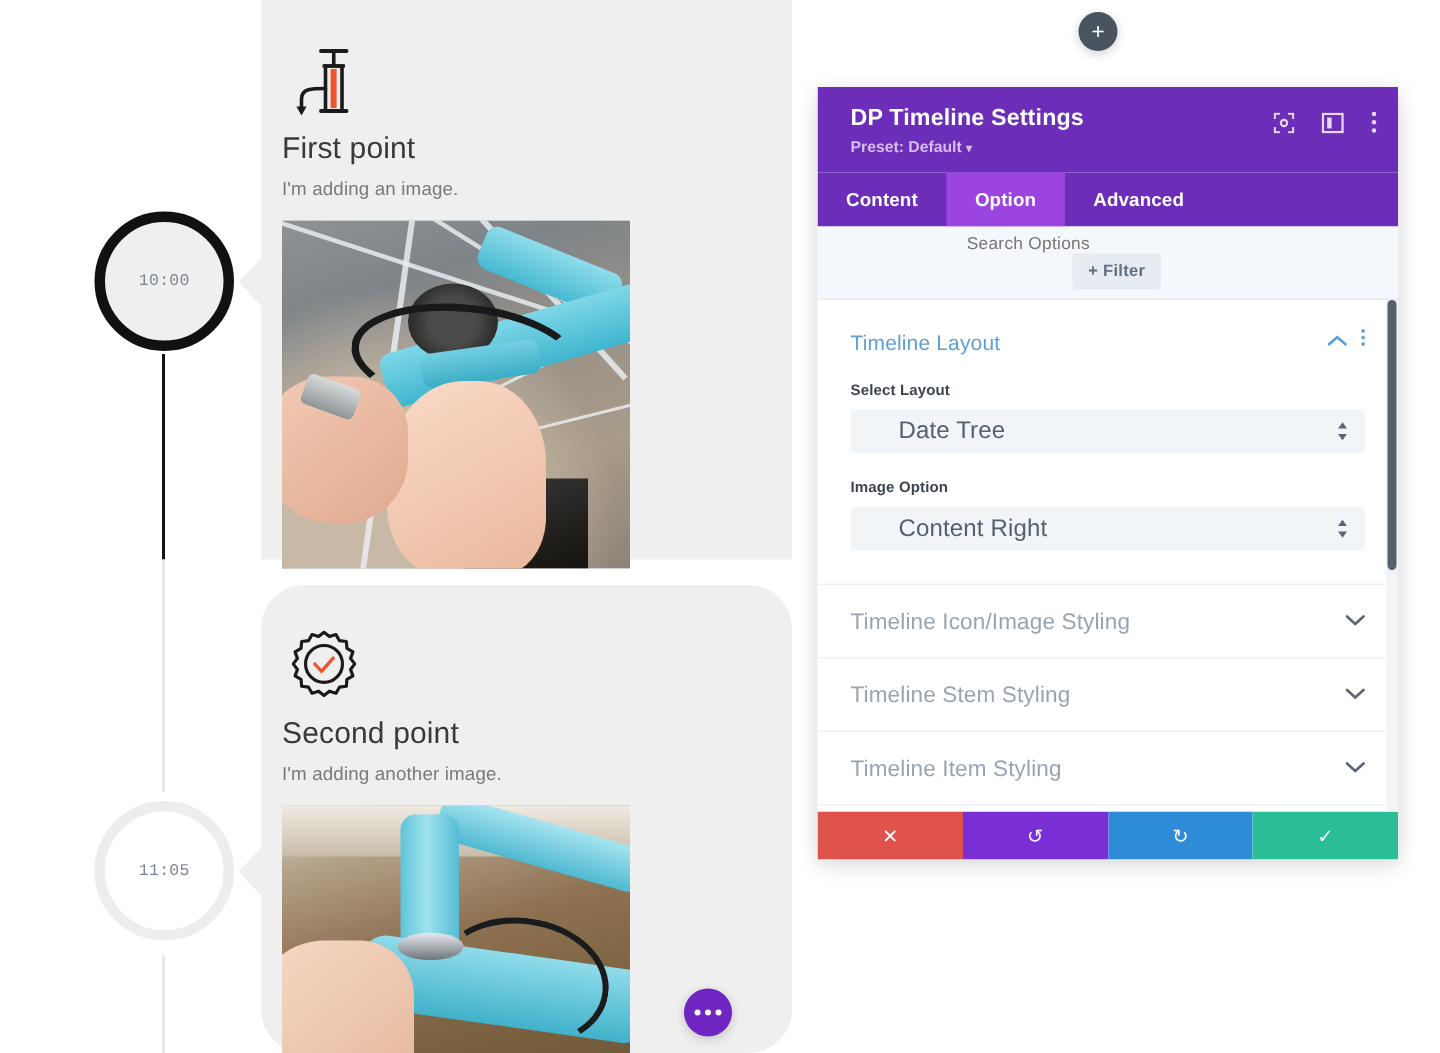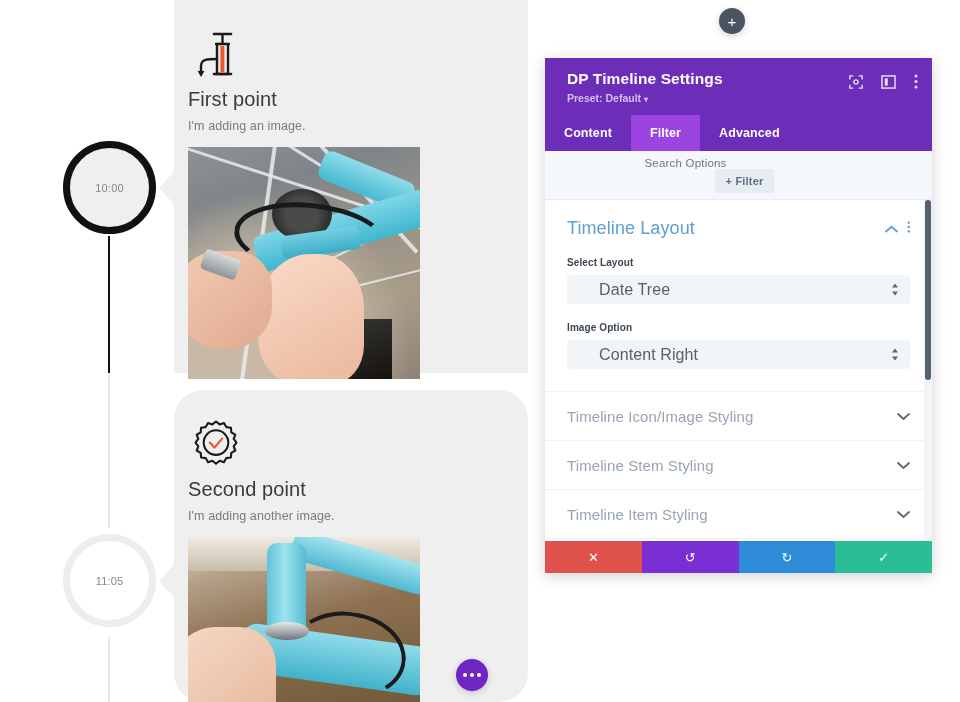--- a/index.html
+++ b/index.html
@@ -14,21 +14,21 @@
   
   .timeline-stem {
     position: absolute; left: 108px; width: 2px;
     background: #111; z-index: 1;
   }
   .timeline-stem.inactive { background: #e8e8e8; }
 
   .tl-circle {
     position: absolute; border-radius: 50%;
     display: flex; align-items: center; justify-content: center;
-    background: #efefef; z-index: 3;
+    background: #efefef; z-index: 3; font-family: Liberation Mono, monospace;
   }
   .tl-circle .tl-time {
     font-size: 11px; color: #7b8794; letter-spacing: .2px;
   }
   .tl-circle.active { border: 7px solid #111; }
   .tl-circle.idle   { border: 7px solid #ededed; background: #fff; }
 
   .tl-notch {
     position: absolute; width: 0; height: 0; z-index: 2;
     border-top: 16px solid transparent;
@@ -143,21 +143,21 @@
     background:#e6ecf2; color:#5f7082; font-size:11px; font-weight:bold;
     padding:6px 11px; border-radius:3px; cursor:pointer; letter-spacing:.2px;
   }
 
   .p-body { flex:1; overflow:hidden; position:relative; background:#fff; }
   .p-scroll { position:absolute; right:0; top:0; width:8px; height:100%; background:#f1f5fa; }
   .p-thumb  { position:absolute; right:1px; top:0; width:6px; height:180px; background:#56616e; border-radius:3px; }
 
   .sec-open { padding: 18px 22px 22px 22px; border-bottom:1px solid #eef2f6; }
   .sec-open-head { display:flex; align-items:center; justify-content:space-between; }
-  .sec-open-title { color:#5e9fd4; font-size:18px; letter-spacing:.1px; }
+  .sec-open-title { color:#5e9fd4; font-size:14px; letter-spacing:.1px; }
   .sec-open-tools { display:flex; align-items:center; gap:9px; color:#5e9fd4; }
 
   .field-label { font-size:10px; font-weight:bold; color:#3b4552; margin:18px 0 7px; letter-spacing:.1px; }
   .field-select {
     background:#f2f5f8; border:none; border-radius:3px; height:29px;
     display:flex; align-items:center; justify-content:space-between;
     padding:0 11px 0 12px; cursor:pointer;
   }
   .field-select span { font-size:16px; color:#55606e; letter-spacing:.1px;margin-left:20px; }
   .sel-arrows { display:flex; flex-direction:column; line-height:5px; color:#5a6674; font-size:8px; }
@@ -294,21 +294,21 @@
             <circle cx="2" cy="2" r="1.5" fill="#e7d9f7"></circle>
             <circle cx="2" cy="7.5" r="1.5" fill="#e7d9f7"></circle>
             <circle cx="2" cy="13" r="1.5" fill="#e7d9f7"></circle>
           </svg>
         </span>
       </div>
     </div>
 
     <div class="p-tabs">
       <div class="p-tab">Content</div>
-      <div class="p-tab active">Filter</div>
+      <div class="p-tab active">Option</div>
       <div class="p-tab">Advanced</div>
     </div>
 
     <div class="p-search">
       <input class="p-search-in" type="text" placeholder="Search Options" style="">
       <div class="p-filter">+ Filter</div>
     </div>
 
     <div class="p-body">
 

